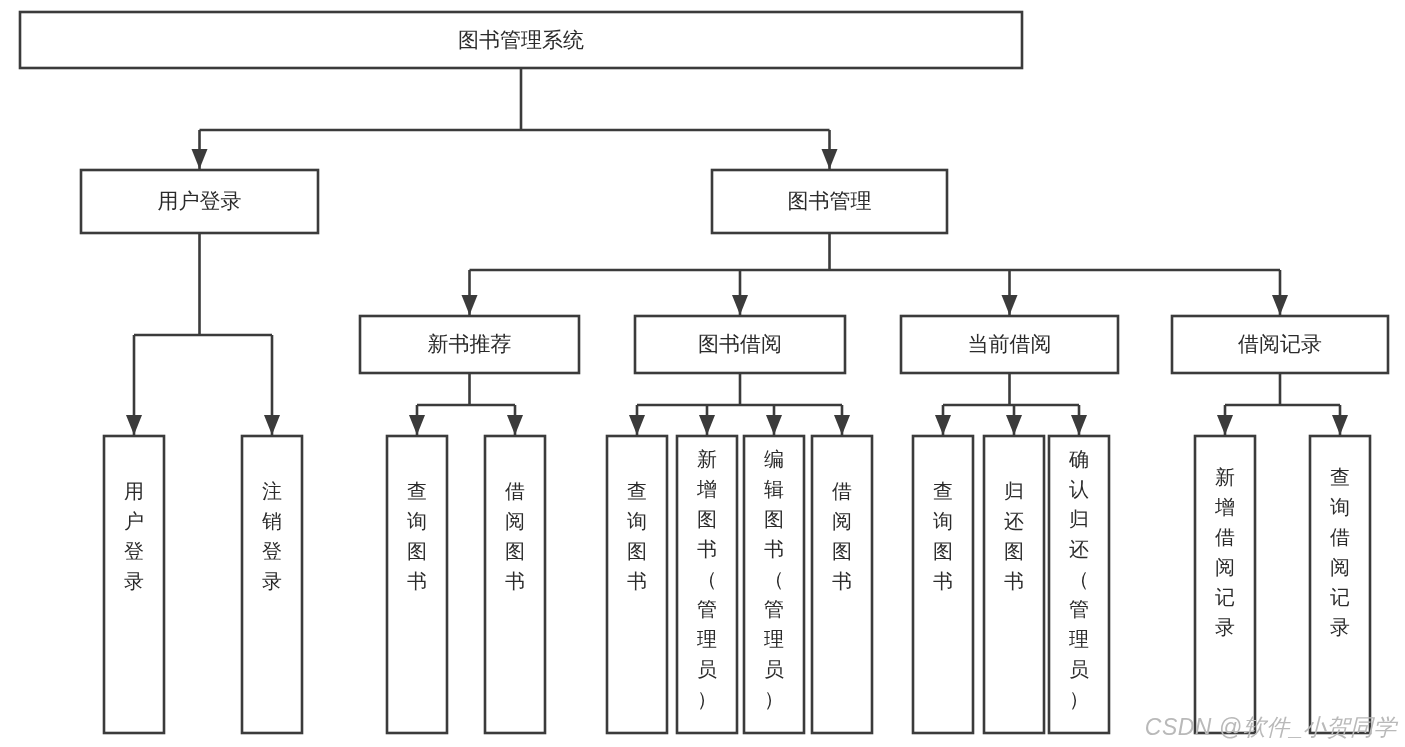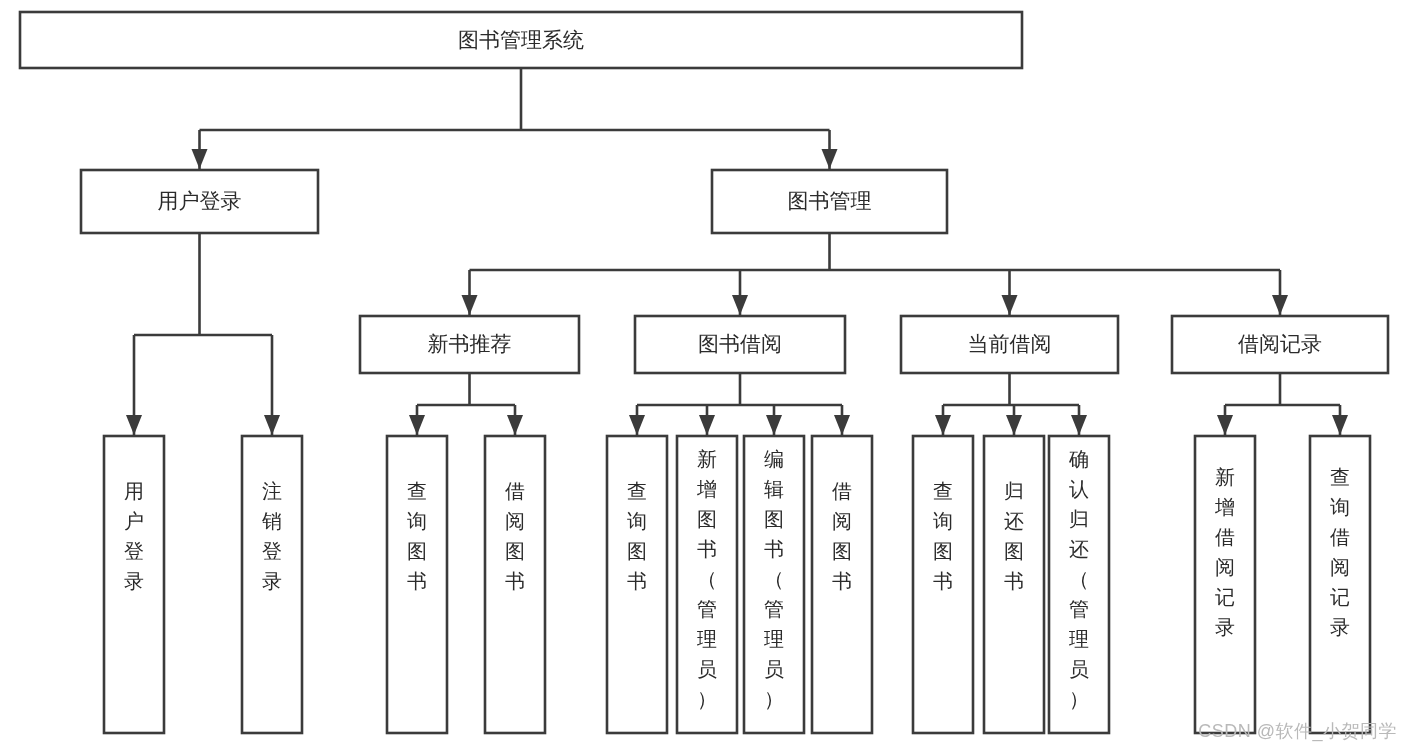--- a/index.html
+++ b/index.html
@@ -52,25 +52,26 @@
   }
   .arrow-head {
     fill: #3b3b3b;
     stroke: none;
   }
   .watermark {
     position: absolute;
     right: 8px;
     bottom: 4px;
     font-family: "Liberation Sans", "DejaVu Sans", sans-serif;
-    font-size: 18px;
+    font-size: 23px;
     color: #b9b9b9;
     letter-spacing: 0.5px;
     white-space: nowrap;
     user-select: none;
+    font-style: italic;
   }
 </style>
 </head>
 <body>
 
 <div id="diagram-root">
   <svg class="diagram" viewBox="0 0 1405 747" xmlns="http://www.w3.org/2000/svg">
     <g id="connector-layer">
         <line x1="521" y1="68" x2="521" y2="130" class="connector"></line>
         <line x1="199.5" y1="130" x2="829.5" y2="130" class="connector"></line>

